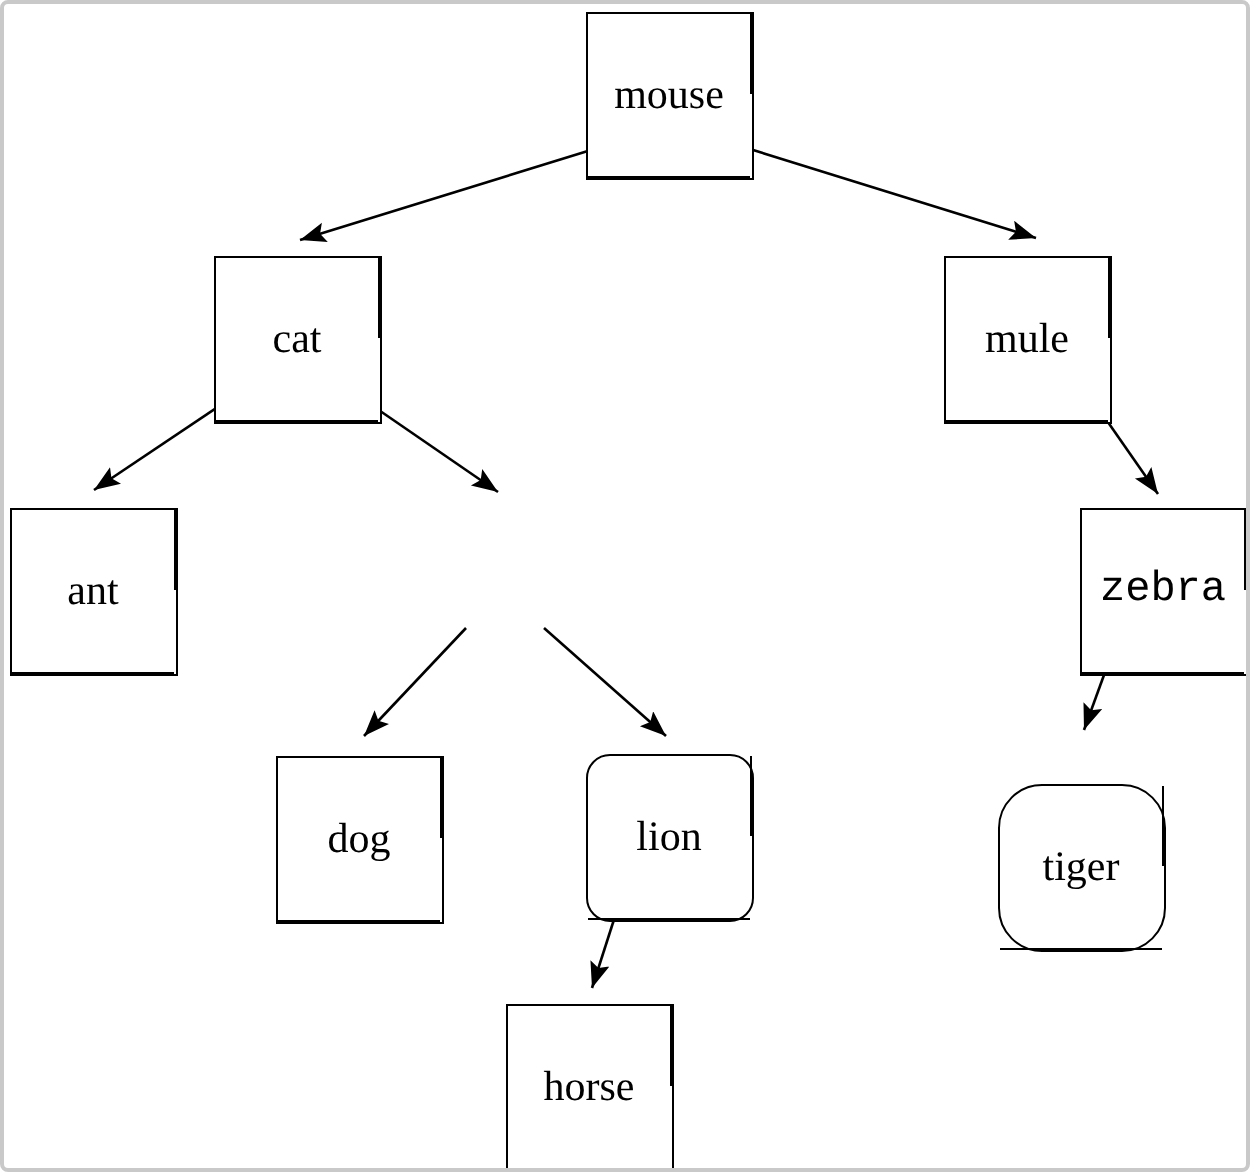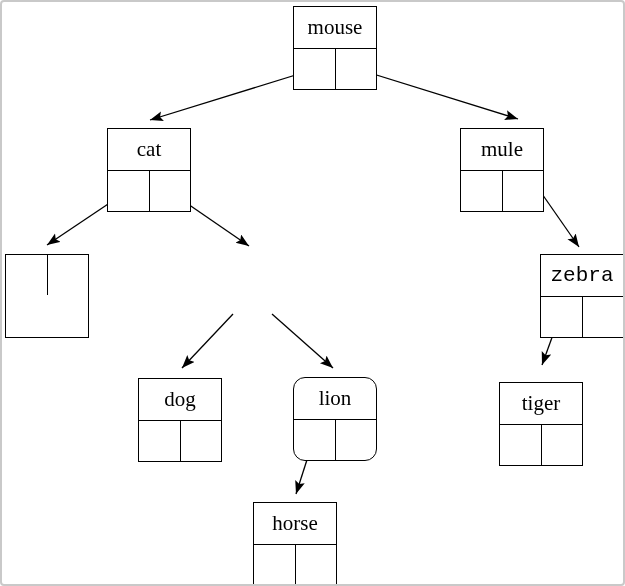--- a/index.html
+++ b/index.html
@@ -28,21 +28,21 @@
     height: 586px;
   }
   .node {
     position: absolute;
     width: 84px;
     height: 84px;
     box-sizing: border-box;
     border: 1.5px solid #000000;
     background: #ffffff;
     display: flex;
-    flex-direction: column;
+    flex-direction: row;
   }
   .node .label {
     flex: 1 1 auto;
     border-bottom: 1.5px solid #000000;
     display: flex;
     align-items: center;
     justify-content: center;
     font-size: 21px;
     color: #000000;
     line-height: 1;
@@ -93,29 +93,30 @@
   </div>
 
   <div class="node" style="left:105px; top:126px;">
     <div class="label">cat</div>
     <div class="cells">
       <div class="cell left"></div>
       <div class="cell right"></div>
     </div>
   </div>
 
-  <div class="node" style="left:458px; top:126px;">
+  <div class="node" style="left:470px; top:126px;">
     <div class="label">mule</div>
     <div class="cells">
       <div class="cell left"></div>
       <div class="cell right"></div>
     </div>
   </div>
 
   <div class="node" style="left:3px; top:252px;">
+    <div class="label">ant</div>
     <div class="cells">
       <div class="cell left"></div>
       <div class="cell right"></div>
     </div>
   </div>
 
 
   <div class="node" style="left:538px; top:252px;font-family:Liberation Mono, monospace;">
     <div class="label">zebra</div>
     <div class="cells">
@@ -133,21 +134,21 @@
   </div>
 
   <div class="node" style="left:291px; top:375px;border-radius:12px;">
     <div class="label">lion</div>
     <div class="cells">
       <div class="cell left"></div>
       <div class="cell right"></div>
     </div>
   </div>
 
-  <div class="node" style="left:497px; top:380px;">
+  <div class="node" style="left:497px; top:390px;border-radius:22px;">
     <div class="label">tiger</div>
     <div class="cells">
       <div class="cell left"></div>
       <div class="cell right"></div>
     </div>
   </div>
 
   <div class="node" style="left:251px; top:500px;">
     <div class="label">horse</div>
     <div class="cells">

